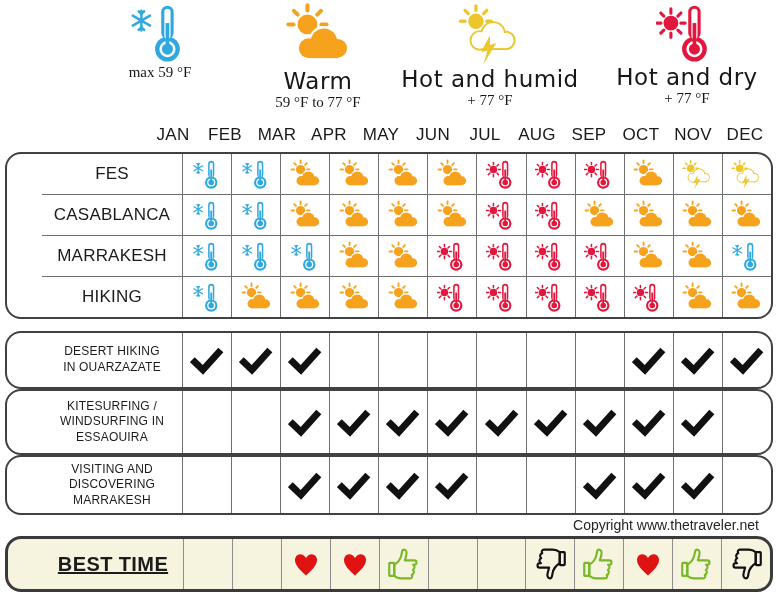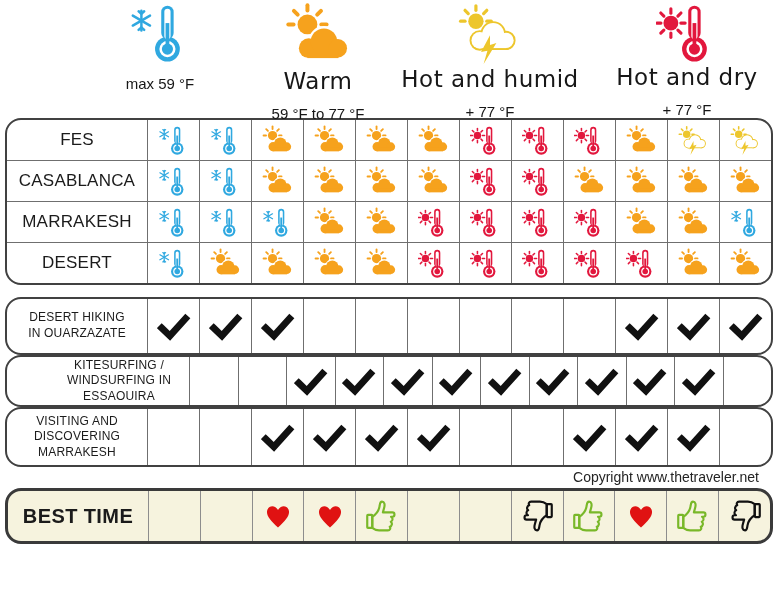--- a/index.html
+++ b/index.html
@@ -8,40 +8,40 @@
     --c-best-bg:#F6F3DE; --line:#6f6f6f; --border:#414141;
   }
   html,body{margin:0;padding:0;background:#fff;}
   #page{position:relative;width:778px;height:600px;background:#fff;overflow:hidden;
         font-family:"Liberation Sans",sans-serif;color:#1b1b1b;}
   
   .legend{position:relative;height:118px;}
   .legend-item{position:absolute;top:2px;text-align:center;}
   .legend-icon{display:block;margin:0 auto;}
   .legend-title{font-size:23px;color:#171717;font-family:"DejaVu Sans",sans-serif;letter-spacing:.5px;}
-  .legend-sub{font-size:15px;color:#171717;margin-top:11px;font-family:Liberation Sans, sans-serif;}
+  .legend-sub{font-size:15px;color:#171717;margin-top:0;font-family:Liberation Serif, serif;}
   
   .months-row{display:grid;grid-template-columns:140px repeat(12,1fr);margin:0 7px;height:34px;align-items:center;}
   .month-cell{text-align:center;font-size:17px;font-weight:500;color:#191919;letter-spacing:.3px;}
   
-  .panel{margin:0 5px;border:2px solid var(--border);border-radius:16px;overflow:hidden;background:#fff;}
+  .panel{margin:0 5px;border:2px solid var(--border);border-radius:16px;overflow:hidden;background:#fff;padding-left:35px;}
   .grid-row{display:grid;grid-template-columns:140px repeat(12,1fr);}
   .w-row{height:40px;}
   .w-row + .w-row{border-top:1px solid var(--line);}
   .cell{display:flex;align-items:center;justify-content:center;border-left:1px solid var(--line);min-width:0;}
   .cell:first-child{border-left:none;}
   .label-cell{font-size:17px;letter-spacing:.2px;text-align:center;}
   #activities{margin-top:12px;}
   .act-label{font-size:12px;line-height:1.3;white-space:pre-line;text-align:center;}
   .copyright{text-align:right;padding-right:14px;font-size:14px;color:#242424;margin:2px 5px 3px 0;}
   .best-panel{border-width:3px;border-color:#3a3a3a;background:var(--c-best-bg);}
   .best-panel .cell{border-left:1px solid #8d8d8d;}
   .best-panel .cell:first-child{border-left:none;}
   .best-row{height:50px;}
-  .best-label{font-size:20px;font-weight:700;letter-spacing:.4px;}
+  .best-label{font-size:20px;font-weight:700;letter-spacing:.4px;text-decoration:underline;}
   svg.icon{display:block;}
 </style>
 </head>
 <body>
 
 <svg width="0" height="0" style="position:absolute" aria-hidden="true">
   <defs>
     <symbol id="sym-mild" viewBox="0 0 100 100">
       <g style="stroke:var(--c-mild)" stroke-width="4" stroke-linecap="round" fill="none">
         <path d="M20 14 L20 46"></path>
@@ -173,20 +173,35 @@
     </div>
     <div class="legend-item" style="left:597px;width:180px">
       <svg class="legend-icon icon" viewBox="0 0 100 100" style="width:62px;height:62px">
           <use href="#sym-hot-dry"></use>
         </svg>
       <div class="legend-title">Hot and dry</div>
       <div class="legend-sub">+ 77 °F</div>
     </div>
   </div>
 
+  <div class="months-row" id="months-row">
+      <div class=""></div>
+      <div class="month-cell">JAN</div>
+      <div class="month-cell">FEB</div>
+      <div class="month-cell">MAR</div>
+      <div class="month-cell">APR</div>
+      <div class="month-cell">MAY</div>
+      <div class="month-cell">JUN</div>
+      <div class="month-cell">JUL</div>
+      <div class="month-cell">AUG</div>
+      <div class="month-cell">SEP</div>
+      <div class="month-cell">OCT</div>
+      <div class="month-cell">NOV</div>
+      <div class="month-cell">DEC</div>
+    </div>
 
   <div class="panel">
     <div id="weather-rows">
         <div class="grid-row w-row">
           <div class="cell label-cell">FES</div>
           <div class="cell">
             <svg viewBox="0 0 100 100" class="icon" style="width: 31px; height: 31px;">
               <use href="#sym-mild"></use>
             </svg>
           </div>
@@ -366,21 +381,21 @@
               <use href="#sym-warm"></use>
             </svg>
           </div>
           <div class="cell">
             <svg viewBox="0 0 100 100" class="icon" style="width: 31px; height: 31px;">
               <use href="#sym-mild"></use>
             </svg>
           </div>
         </div>
         <div class="grid-row w-row">
-          <div class="cell label-cell">DESERT</div>
+          <div class="cell label-cell">HIKING</div>
           <div class="cell">
             <svg viewBox="0 0 100 100" class="icon" style="width: 31px; height: 31px;">
               <use href="#sym-mild"></use>
             </svg>
           </div>
           <div class="cell">
             <svg viewBox="0 0 100 100" class="icon" style="width: 31px; height: 31px;">
               <use href="#sym-warm"></use>
             </svg>
           </div>
@@ -475,21 +490,21 @@
             </svg>
           </div>
           <div class="cell">
             <svg viewBox="0 0 100 100" class="icon" style="width: 34px; height: 34px; color: var(--c-check);">
               <use href="#sym-check"></use>
             </svg>
           </div>
         </div>
       </div>
       <div class="panel">
-        <div class="grid-row" style="height: 48px; margin-left: 42px;">
+        <div class="grid-row" style="height: 62px;">
           <div class="cell label-cell act-label">KITESURFING /
 WINDSURFING IN
 ESSAOUIRA</div>
           <div class="cell"></div>
           <div class="cell"></div>
           <div class="cell">
             <svg viewBox="0 0 100 100" class="icon" style="width: 34px; height: 34px; color: var(--c-check);">
               <use href="#sym-check"></use>
             </svg>
           </div>

